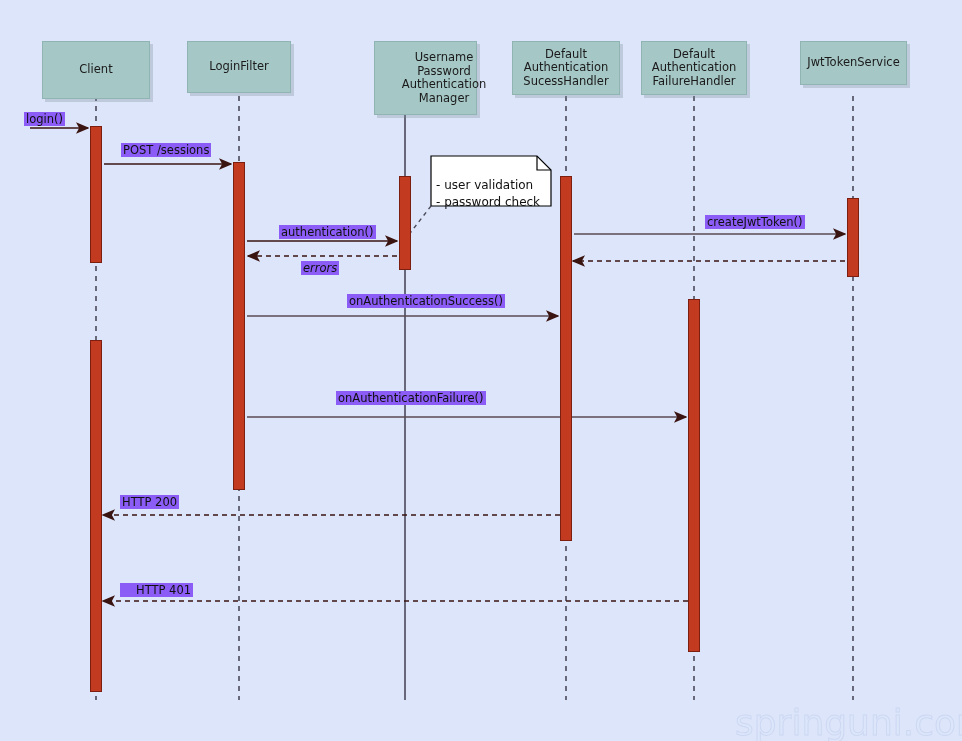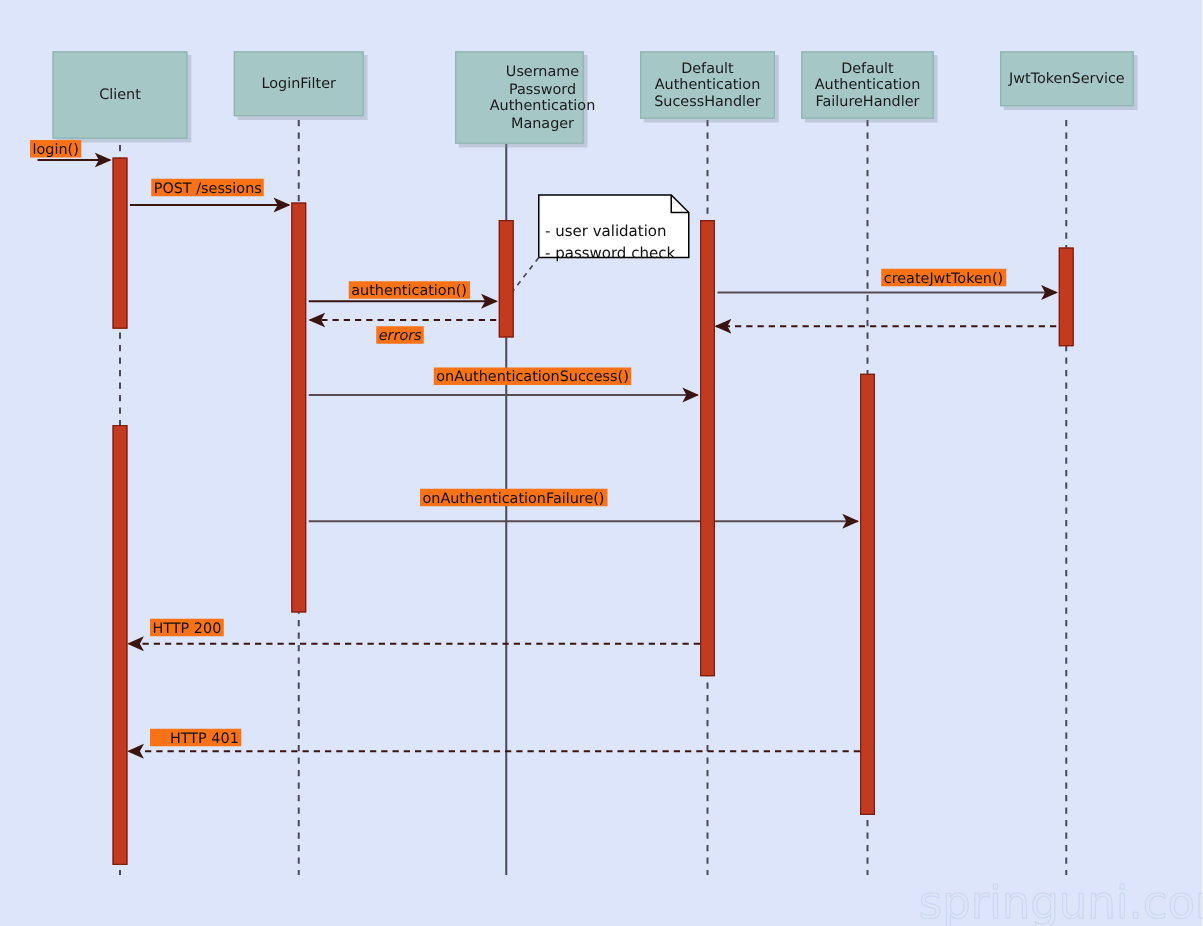--- a/index.html
+++ b/index.html
@@ -46,21 +46,21 @@
     position: absolute;
     box-sizing: border-box;
     width: 12px;
     background: #c23a20;
     border: 1px solid #7d1f10;
   }
 
   
   .msg-label {
     position: absolute;
-    background: #f97316;
+    background: #8b5cf6;
     color: #101010;
     font-size: 11.5px;
     line-height: 14px;
     padding: 0 2px;
     white-space: nowrap;
     text-align: right;
   }
 
   
   .note {
@@ -146,29 +146,29 @@
       <line x1="247" y1="417" x2="686" y2="417" stroke="#5a4a52" marker-end="url(#arrowSolid)"></line>
 
        Client (dashed return) --&gt;
       <line x1="560" y1="515" x2="103" y2="515" stroke="#3a1410" stroke-dasharray="5,4" marker-end="url(#arrowOpen)"></line>
 
        Client (dashed return) --&gt;
       <line x1="688" y1="601" x2="103" y2="601" stroke="#3a1410" stroke-dasharray="5,4" marker-end="url(#arrowOpen)"></line>
     </g>
   </svg>
 
-  <div class="participant" style="left:42px; top:41px; width:108px; height:70px;">
+  <div class="participant" style="left:42px; top:41px; width:108px; height:58px;">
     <span>Client</span>
   </div>
 
   <div class="participant" style="left:187px; top:41px; width:104px; height:52px;">
     <span>LoginFilter</span>
   </div>
 
-  <div class="participant" style="left:364px; top:41px; width:103px; height:74px;padding-left:40px;">
+  <div class="participant" style="left:374px; top:41px; width:103px; height:74px;padding-left:40px;">
     <span>Username
 Password
 Authentication
 Manager</span>
   </div>
 
   <div class="participant" style="left:512px; top:41px; width:108px; height:54px;">
     <span>Default
 Authentication
 SucessHandler</span>

